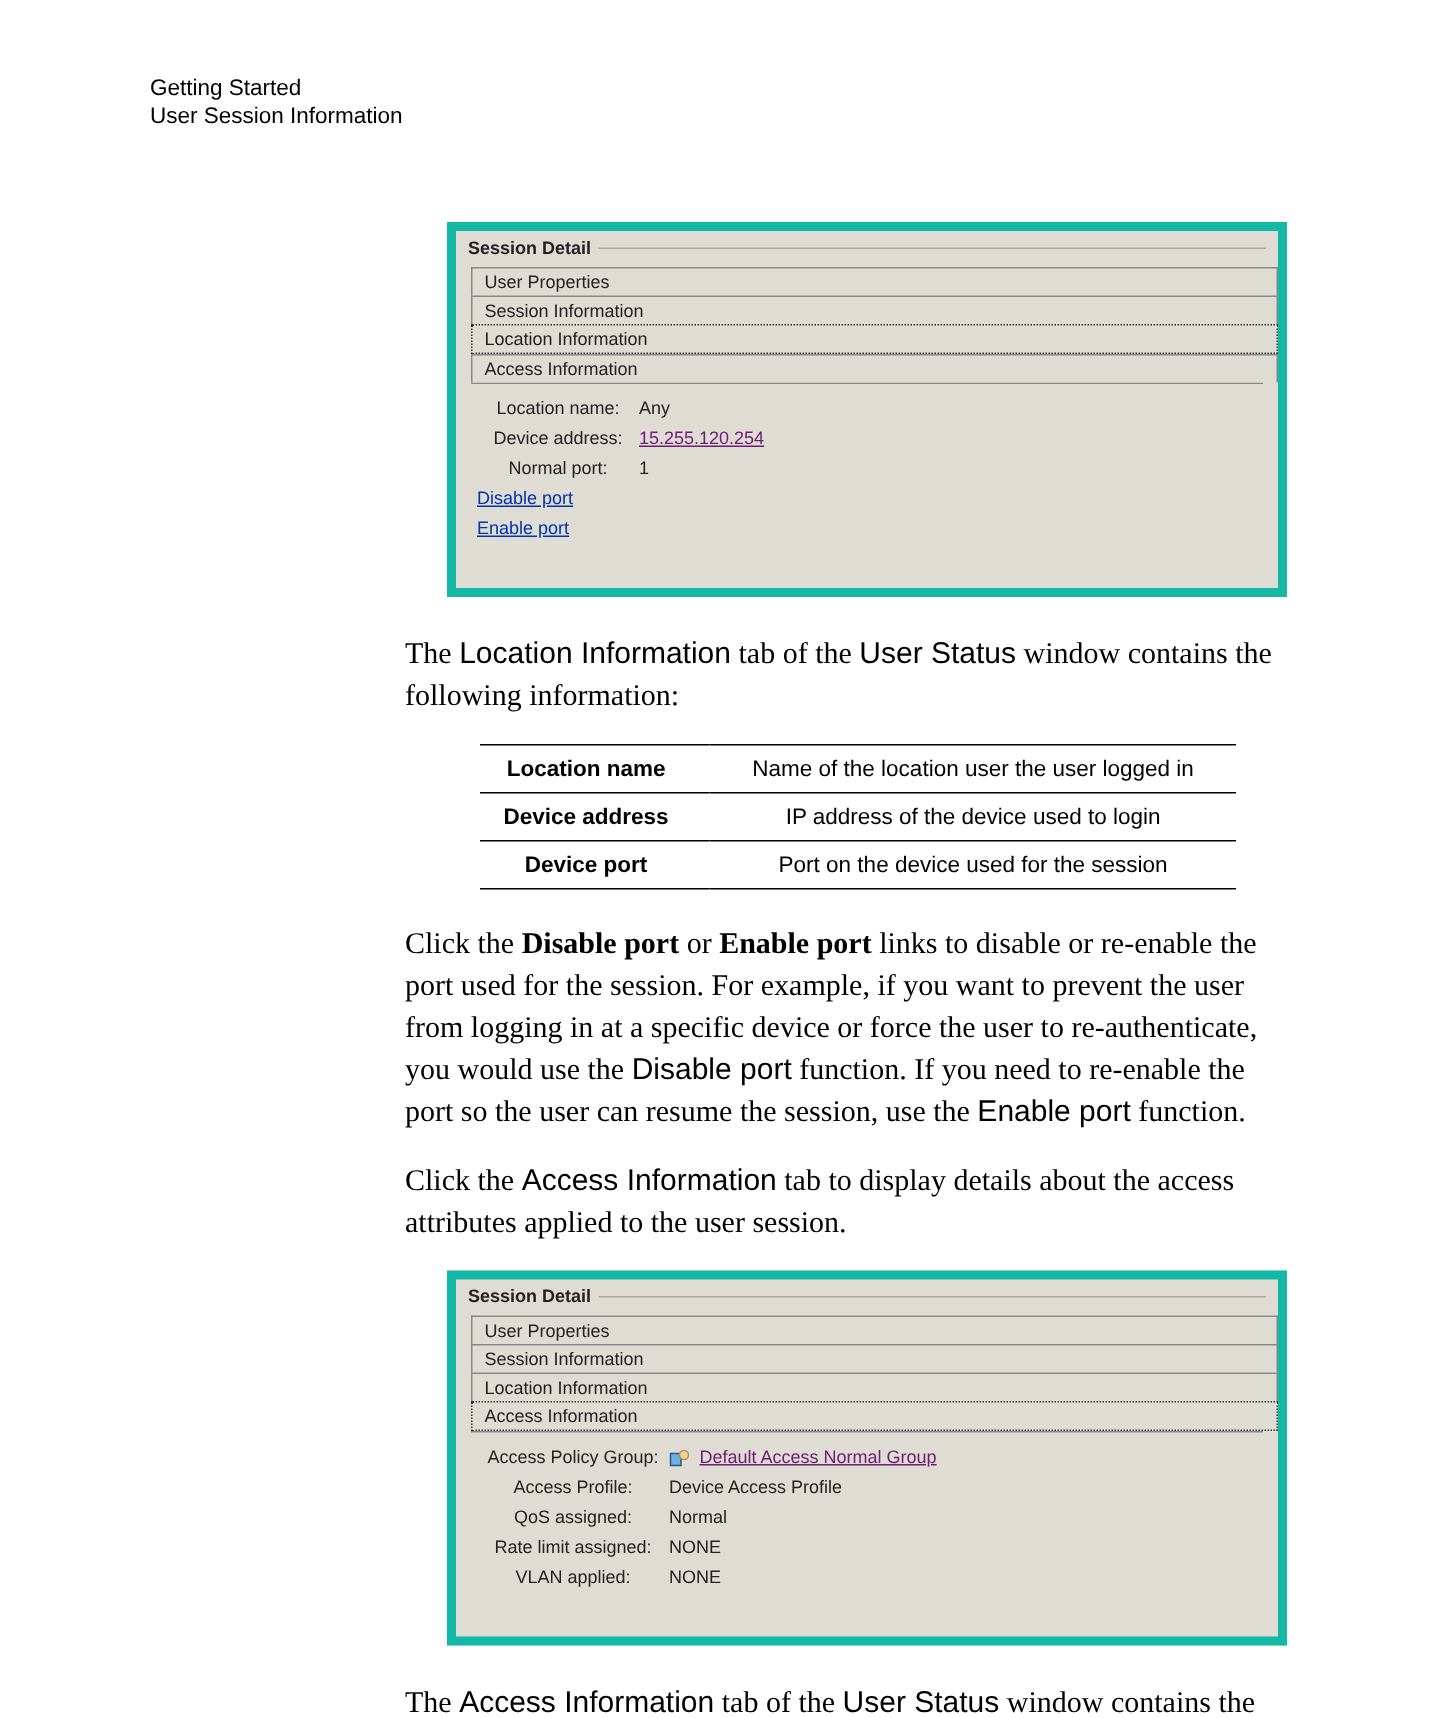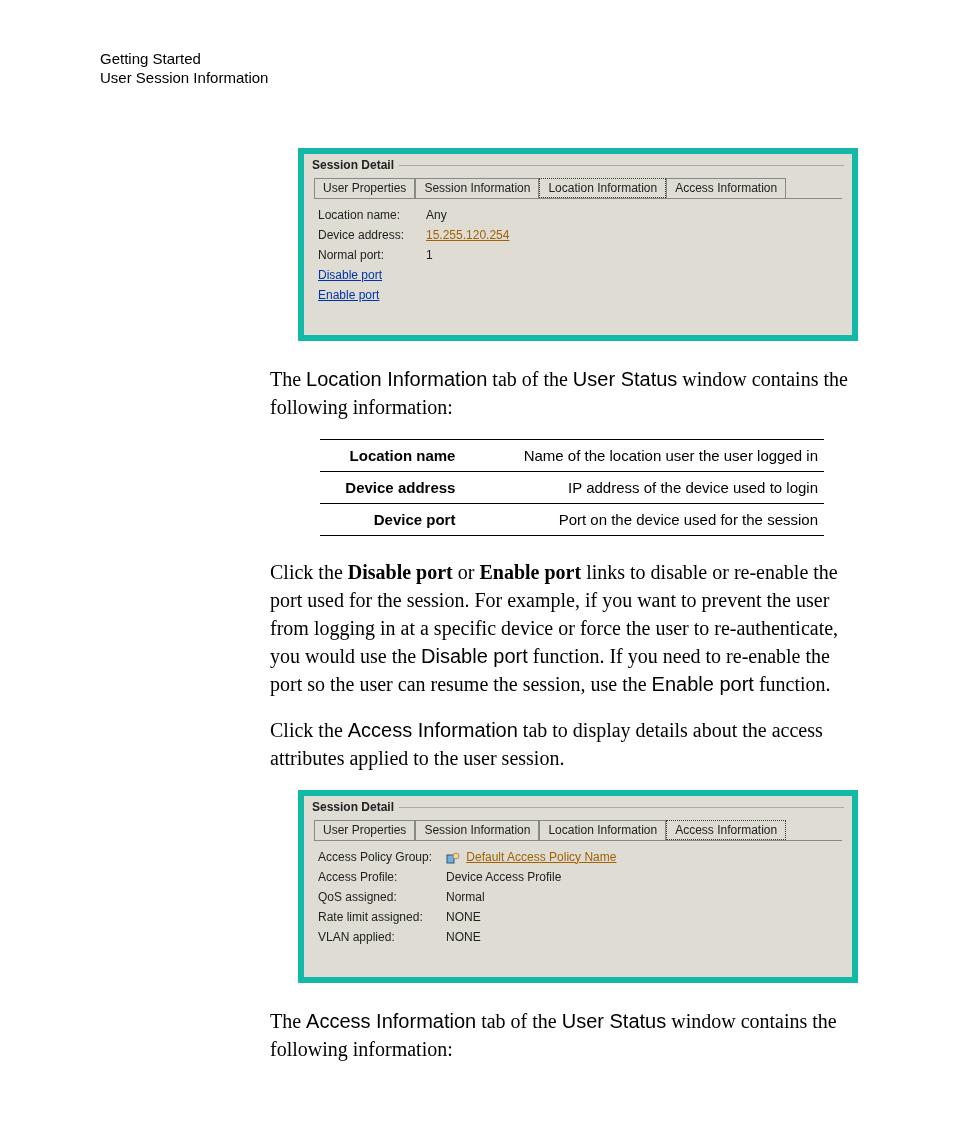--- a/index.html
+++ b/index.html
@@ -47,20 +47,21 @@
     position: absolute;
     left: 95px;
     right: 8px;
     top: 55%;
     border-top: 1px solid #aaa;
   }
   .tabs {
     display: flex;
     margin: 4px 0 0 10px;
     font-size: 12px;
+    flex-direction: column;
   }
   .tab {
     padding: 2px 8px;
     border: 1px solid #888;
     border-bottom: none;
     background: #dedcd3;
     margin-right: 0px;
     cursor: pointer;
   }
   .tab.selected {
@@ -71,29 +72,30 @@
   }
   .tabs-border {
     border-top: 1px solid #888;
     margin: 0 10px;
   }
   .field-row {
     display: flex;
     padding: 1px 0 1px 14px;
     font-size: 12px;
     line-height: 18px;
+    text-align: center;
   }
   .field-label {
     width: 108px;
     flex-shrink: 0;
   }
   .field-val {
   }
   .link-val {
-    color: #a16207;
+    color: #701a75;
     text-decoration: underline;
   }
   .linkline {
     padding: 1px 0 1px 14px;
     font-size: 12px;
     line-height: 18px;
   }
   .linkline span {
     color: #0033aa;
     text-decoration: underline;
@@ -112,21 +114,21 @@
     margin: 0 40px 22px 50px;
     border-collapse: collapse;
     font-family: "Arial Narrow", Arial, sans-serif;
     font-size: 15px;
     width: calc(100% - 90px);
   }
   .def-table td {
     padding: 7px 6px;
     border-bottom: 1px solid #000;
     vertical-align: top;
-    text-align: right;
+    text-align: center;
   }
   .def-table tr:first-child td {
     border-top: 1px solid #000;
   }
   .def-table td:first-child {
     font-weight: bold;
     white-space: nowrap;
     padding-right: 18px;
   }
   .icon {
@@ -232,21 +234,21 @@
       <div style="height:6px"></div>
       <div class="field-row">
         <span class="field-label" style="width:128px">Access Policy Group:</span>
         <span>
           <span class="icon">
             <svg viewBox="0 0 14 12">
                 <rect x="1" y="3" width="7" height="8" fill="#6ab0e0" stroke="#357"></rect>
                 <circle cx="10" cy="4" r="3" fill="#f5d67a" stroke="#a88"></circle>
               </svg>
           </span>
-          <span class="link-val">Default Access Policy Name</span>
+          <span class="link-val">Default Access Normal Group</span>
         </span>
       </div>
       <div class="field-row">
         <span class="field-label" style="width:128px">Access Profile:</span>
         <span class="field-val">Device Access Profile</span>
       </div>
       <div class="field-row">
         <span class="field-label" style="width:128px">QoS assigned:</span>
         <span class="field-val">Normal</span>
       </div>

